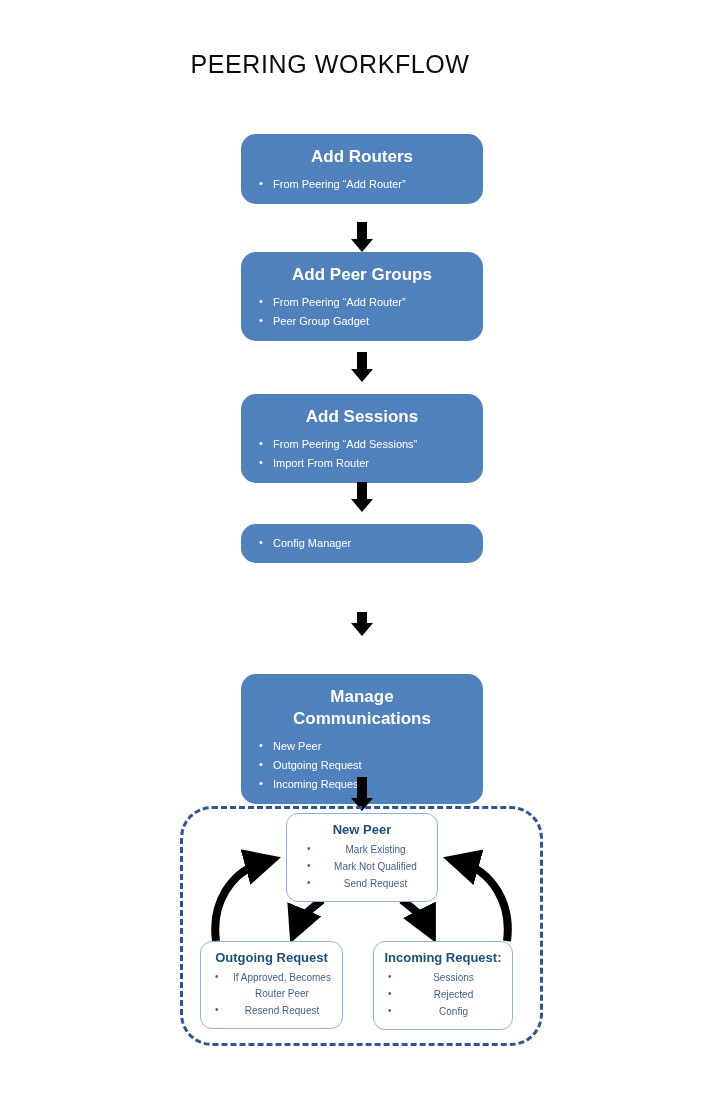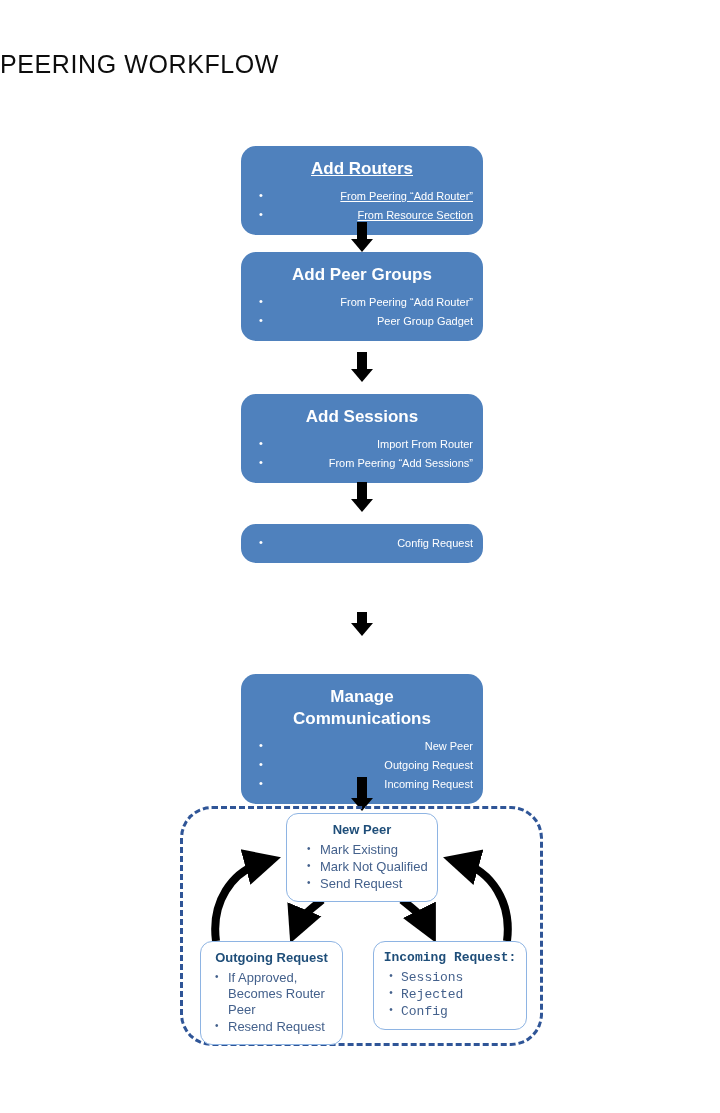--- a/index.html
+++ b/index.html
@@ -13,20 +13,21 @@
     position: relative;
     font-family: "Liberation Sans", sans-serif;
     overflow: hidden;
   }
 
   #page-title {
     position: absolute;
     top: 50px;
     left: 0;
     width: 660px;
+    text-align: center;
     font-size: 25px;
     font-weight: 400;
     letter-spacing: 0.6px;
     color: #0d0d0d;
     font-family: "Liberation Sans", sans-serif;
   }
 
   
   .flow-box {
     position: absolute;
@@ -51,32 +52,31 @@
     list-style: none;
     margin: 0;
     padding: 0 10px 0 14px;
   }
   .flow-box ul li {
     position: relative;
     font-size: 11px;
     line-height: 19px;
     color: #ffffff;
     padding-left: 18px;
-    text-align: right;
   }
   .flow-box ul li:before {
     content: "\2022";
     position: absolute;
     left: 4px;
     top: -1px;
     font-size: 11px;
     color: #ffffff;
   }
 
-  #box-add-routers      { top: 146px; text-decoration: underline; }
+  #box-add-routers      { top: 134px; }
   #box-add-peer-groups  { top: 252px; }
   #box-add-sessions     { top: 394px; }
   #box-configure        { top: 524px; }
   #box-manage           { top: 648px; margin-top: 26px; }
 
   
   .down-arrow {
     position: absolute;
     left: 351px;
     width: 22px;
@@ -135,25 +135,26 @@
     color: #1f4e79;
     margin-bottom: 3px;
   }
   .sub-box ul {
     list-style: none;
     margin: 0;
     padding: 0 6px 0 10px;
   }
   .sub-box ul li {
     position: relative;
-    font-size: 13px;
+    font-size: 10px;
     line-height: 16px;
     color: #44618c;
     padding-left: 17px;
     margin-bottom: 1px;
+    text-align: center;
   }
   .sub-box ul li:before {
     content: "\2022";
     position: absolute;
     left: 4px;
     top: -1px;
     font-size: 10px;
     color: #44618c;
   }
 
@@ -165,22 +166,21 @@
   #box-new-peer ul { padding-left: 16px; }
 
   #box-outgoing {
     left: 200px;
     top: 941px;
     width: 143px;
   }
   #box-incoming {
     left: 373px;
     top: 941px;
-    width: 154px;
-    font-family: Liberation Mono, monospace;
+    width: 140px;
   }
 
   #curved-arrows {
     position: absolute;
     left: 0;
     top: 0;
     width: 720px;
     height: 1113px;
     pointer-events: none;
     z-index: 2;
@@ -188,21 +188,20 @@
 </style>
 </head>
 <body>
 
 <div id="page-title">PEERING WORKFLOW</div>
 
 <div class="flow-box" id="box-add-routers">
   <div class="bx-title">Add Routers</div>
   <ul>
     <li>From  Peering “Add Router”</li>
-    <li>From Resource Section</li>
   </ul>
 </div>
 
 <div class="down-arrow" id="arrow-1">
   <div class="shaft"></div>
   <div class="head"></div>
 </div>
 
 <div class="flow-box" id="box-add-peer-groups">
   <div class="bx-title">Add Peer Groups</div>
@@ -213,33 +212,33 @@
 </div>
 
 <div class="down-arrow" id="arrow-2">
   <div class="shaft"></div>
   <div class="head"></div>
 </div>
 
 <div class="flow-box" id="box-add-sessions">
   <div class="bx-title">Add Sessions</div>
   <ul>
+    <li>From  Peering “Add Sessions”</li>
     <li>Import  From Router</li>
-    <li>From  Peering “Add Sessions”</li>
   </ul>
 </div>
 
 <div class="down-arrow" id="arrow-3">
   <div class="shaft"></div>
   <div class="head"></div>
 </div>
 
 <div class="flow-box" id="box-configure">
   <ul>
-    <li>Config Request</li>
+    <li>Config Manager</li>
   </ul>
 </div>
 
 <div class="down-arrow" id="arrow-4">
   <div class="shaft"></div>
   <div class="head"></div>
 </div>
 
 <div class="flow-box" id="box-manage">
   <div class="bx-title">

